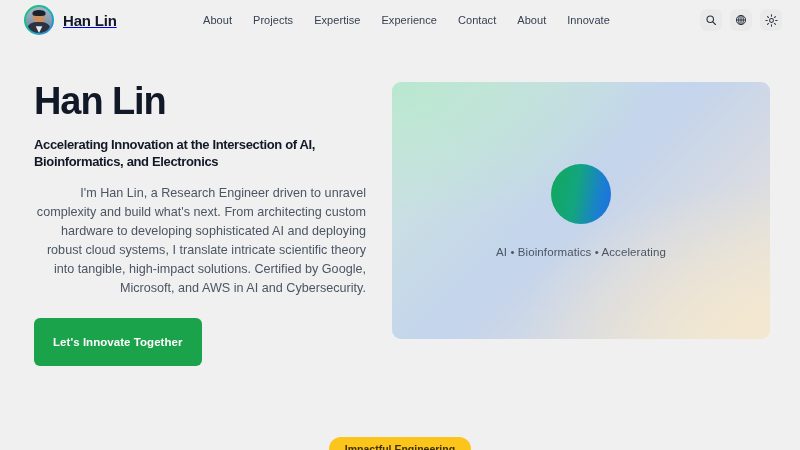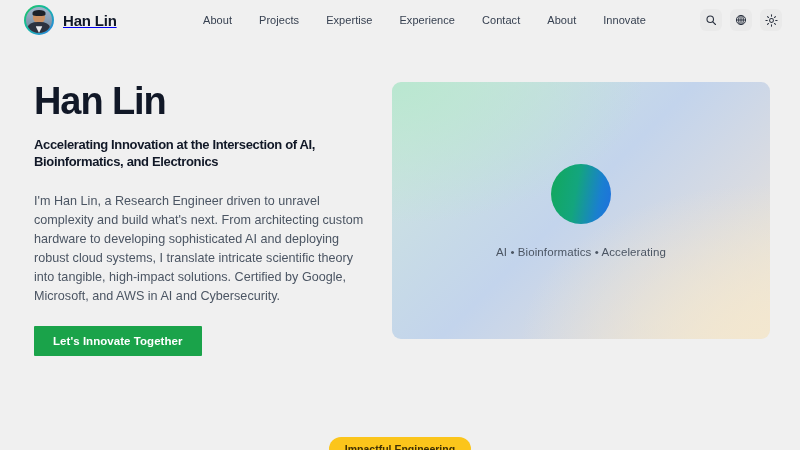--- a/index.html
+++ b/index.html
@@ -54,21 +54,21 @@
   }
   .avatar-shirt {
     position:absolute; left:50%; bottom:0; transform:translateX(-50%);
     width:26%; height:26%; background:#e8eaee; z-index:3;
     clip-path:polygon(50% 100%, 0 0, 100% 0);
   }
   .brand-name { font-size:15px; font-weight:700; letter-spacing:-0.2px; color:#111827; }
 
   .main-nav {
     position:absolute; left:203px; top:0; height:40px;
-    display:flex; align-items:center; gap:27px;
+    display:flex; align-items:center; gap:21px;
   }
   .nav-link {
     font-size:11px; color:#374151; text-decoration:none;
     white-space:nowrap; letter-spacing:0.05px;
   }
 
   .header-actions {
     margin-left:auto; display:flex; align-items:center; gap:8px;
   }
   .icon-btn {
@@ -86,30 +86,31 @@
   .hero-title {
     font-size:38px; font-weight:700; line-height:1.05;
     letter-spacing:-1.1px; color:#111827;
   }
   .hero-subtitle {
     margin-top:14px;
     font-size:13px; font-weight:700; line-height:1.33;
     letter-spacing:-0.35px; color:#111827;
   }
   .hero-body {
-    margin-top:22px;
+    margin-top:14px;
     font-size:12.6px; line-height:1.5; color:#4b5563;
     letter-spacing:0.01px;
+    text-align:right;
   }
   .cta-button {
     margin-top:20px;
     display:inline-block;
     background:#1aa34a; color:#ffffff;
     font-size:11.5px; font-weight:600;
-    padding:9px 19px; border:none; border-radius:1px;
+    padding:18px 19px; border:none; border-radius:6px;
     cursor:pointer; letter-spacing:0.05px;
   }
 
   
   .hero-right { flex:1; display:flex; justify-content:flex-end; }
   .hero-card {
     width:378px; height:257px; border-radius:9px;
     position:relative; overflow:hidden;
     background:
       radial-gradient(115% 95% at 0% 0%,   #b9e7d0 0%, rgba(185,231,208,0) 58%),

